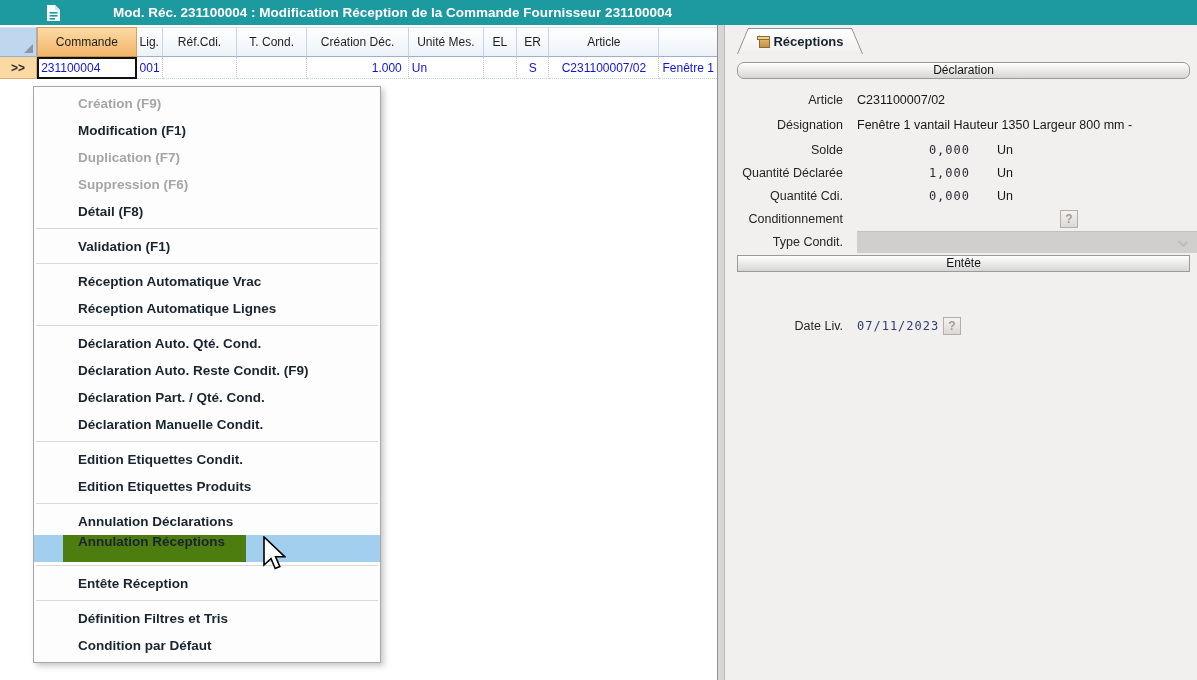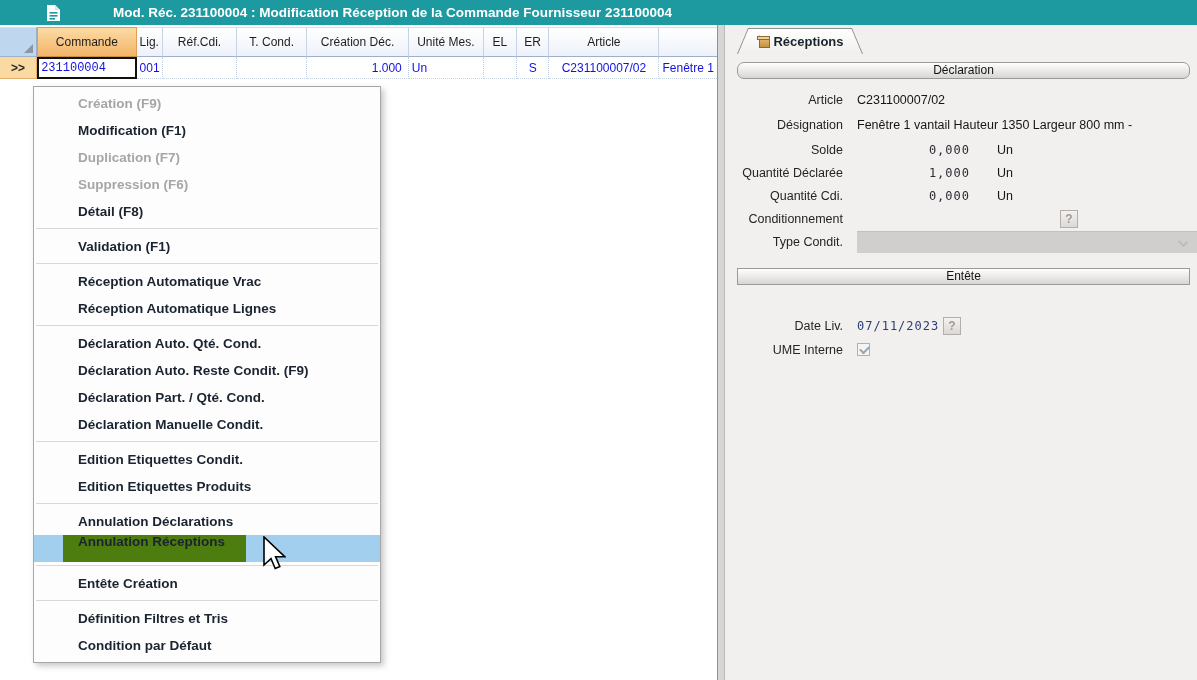--- a/index.html
+++ b/index.html
@@ -37,21 +37,21 @@
     border-left:9px solid transparent; border-bottom:9px solid #8b97a4;
   }
   .hc.orange { background:linear-gradient(#fcdba4,#f2b469); border:1px solid #dfa055; border-bottom:1px solid #c98f42; }
 
   .trow { position:absolute; left:0; top:32px; width:717px; height:22px; display:flex; font-size:12px; color:#1212e0; }
   .tc {
     height:100%; display:flex; align-items:center; padding:0 3px; white-space:nowrap; overflow:hidden;
     border-right:1px dotted #bcc9dc; border-bottom:1px dotted #c4cfde; background:#ffffff;
   }
   .tc.selcell { background:#fbd9a2; color:#2a2a2a; font-weight:bold; justify-content:center; border-right:1px solid #e0ae6a; border-bottom:1px solid #e0ae6a; }
-  .tc.focus { border:2px solid #101010; padding:8px 2px;font-family:Liberation Mono, monospace; }
+  .tc.focus { border:2px solid #101010; padding:8px 2px; }
   .tc.right { justify-content:flex-end; padding-right:6px; }
   .tc.center { justify-content:center; }
 
   
   .w0{width:38px;} .w1{width:102px;} .w2{width:27px;} .w3{width:76px;} .w4{width:72px;}
   .w5{width:104px;} .w6{width:77px;} .w7{width:34px;} .w8{width:33px;} .w9{width:113px;} .w10{width:59px; border-right:none;}
 
   
   #context-menu {
     position:absolute; left:33px; top:86px; width:348px;
@@ -88,21 +88,21 @@
     display:flex; align-items:center; justify-content:center; gap:2px;
   }
   .tab .tab-label { font-size:13px; font-weight:bold; color:#17222f; }
 
   .section-bar {
     position:absolute; left:12px; width:453px; height:17px;
     border:1px solid #9a9a9a; background:linear-gradient(#fefefe,#d8d6d4);
     text-align:center; font-size:12px; line-height:15px; color:#141414;
   }
   #bar-declaration { top:37px;border-radius:7px; }
-  #bar-entete { top:243px; }
+  #bar-entete { top:230px; }
 
   .frow { position:absolute; left:0; width:472px; height:22px; }
   .flabel {
     position:absolute; left:0; top:0; width:118px; height:22px;
     display:flex; align-items:center; justify-content:flex-end;
     color:#242424; white-space:nowrap;
   }
   .fvalue { position:absolute; left:132px; top:0; height:22px; display:flex; align-items:center; white-space:nowrap; color:#161616; }
   .fnum {
     position:absolute; left:132px; top:0; width:113px; height:22px;
@@ -213,21 +213,21 @@
   <div class="mi">Déclaration Manuelle Condit.</div>
   <div class="sep"></div>
   <div class="mi">Edition Etiquettes Condit.</div>
   <div class="mi">Edition Etiquettes Produits</div>
   <div class="sep"></div>
   <div class="mi">Annulation Déclarations</div>
   <div class="mi hl">
     <span class="green-hl">Annulation Réceptions</span>
   </div>
   <div class="sep"></div>
-  <div class="mi">Entête Création</div>
+  <div class="mi">Entête Réception</div>
   <div class="sep"></div>
   <div class="mi">Définition Filtres et Tris</div>
   <div class="mi">Condition par Défaut</div>
 </div>
 
 <div id="splitter"></div>
 
 <div id="right-panel">
 
   <div class="tab">
@@ -285,21 +285,17 @@
 
   <div class="section-bar" id="bar-entete">Entête</div>
 
 
   <div class="frow" id="row-dateliv">
     <div class="flabel">Date Liv.</div>
     <div class="fvalue fmono">07/11/2023</div>
     <div class="qbtn" style="left:218px;">?</div>
   </div>
 
-  <div class="frow" id="row-ume">
-    <div class="flabel">UME Interne</div>
-    <div class="checkbox checked"></div>
-  </div>
 </div>
 
 <svg id="cursor" width="24" height="36" viewBox="0 0 24 36">
   <path d="M2 1 L2 29 L9 22.5 L13.2 32.5 L17.8 30.5 L13.6 20.8 L23 20.8 Z" fill="#ffffff" stroke="#000000" stroke-width="1.6" stroke-linejoin="miter"></path>
 </svg>
 
 </body></html>

